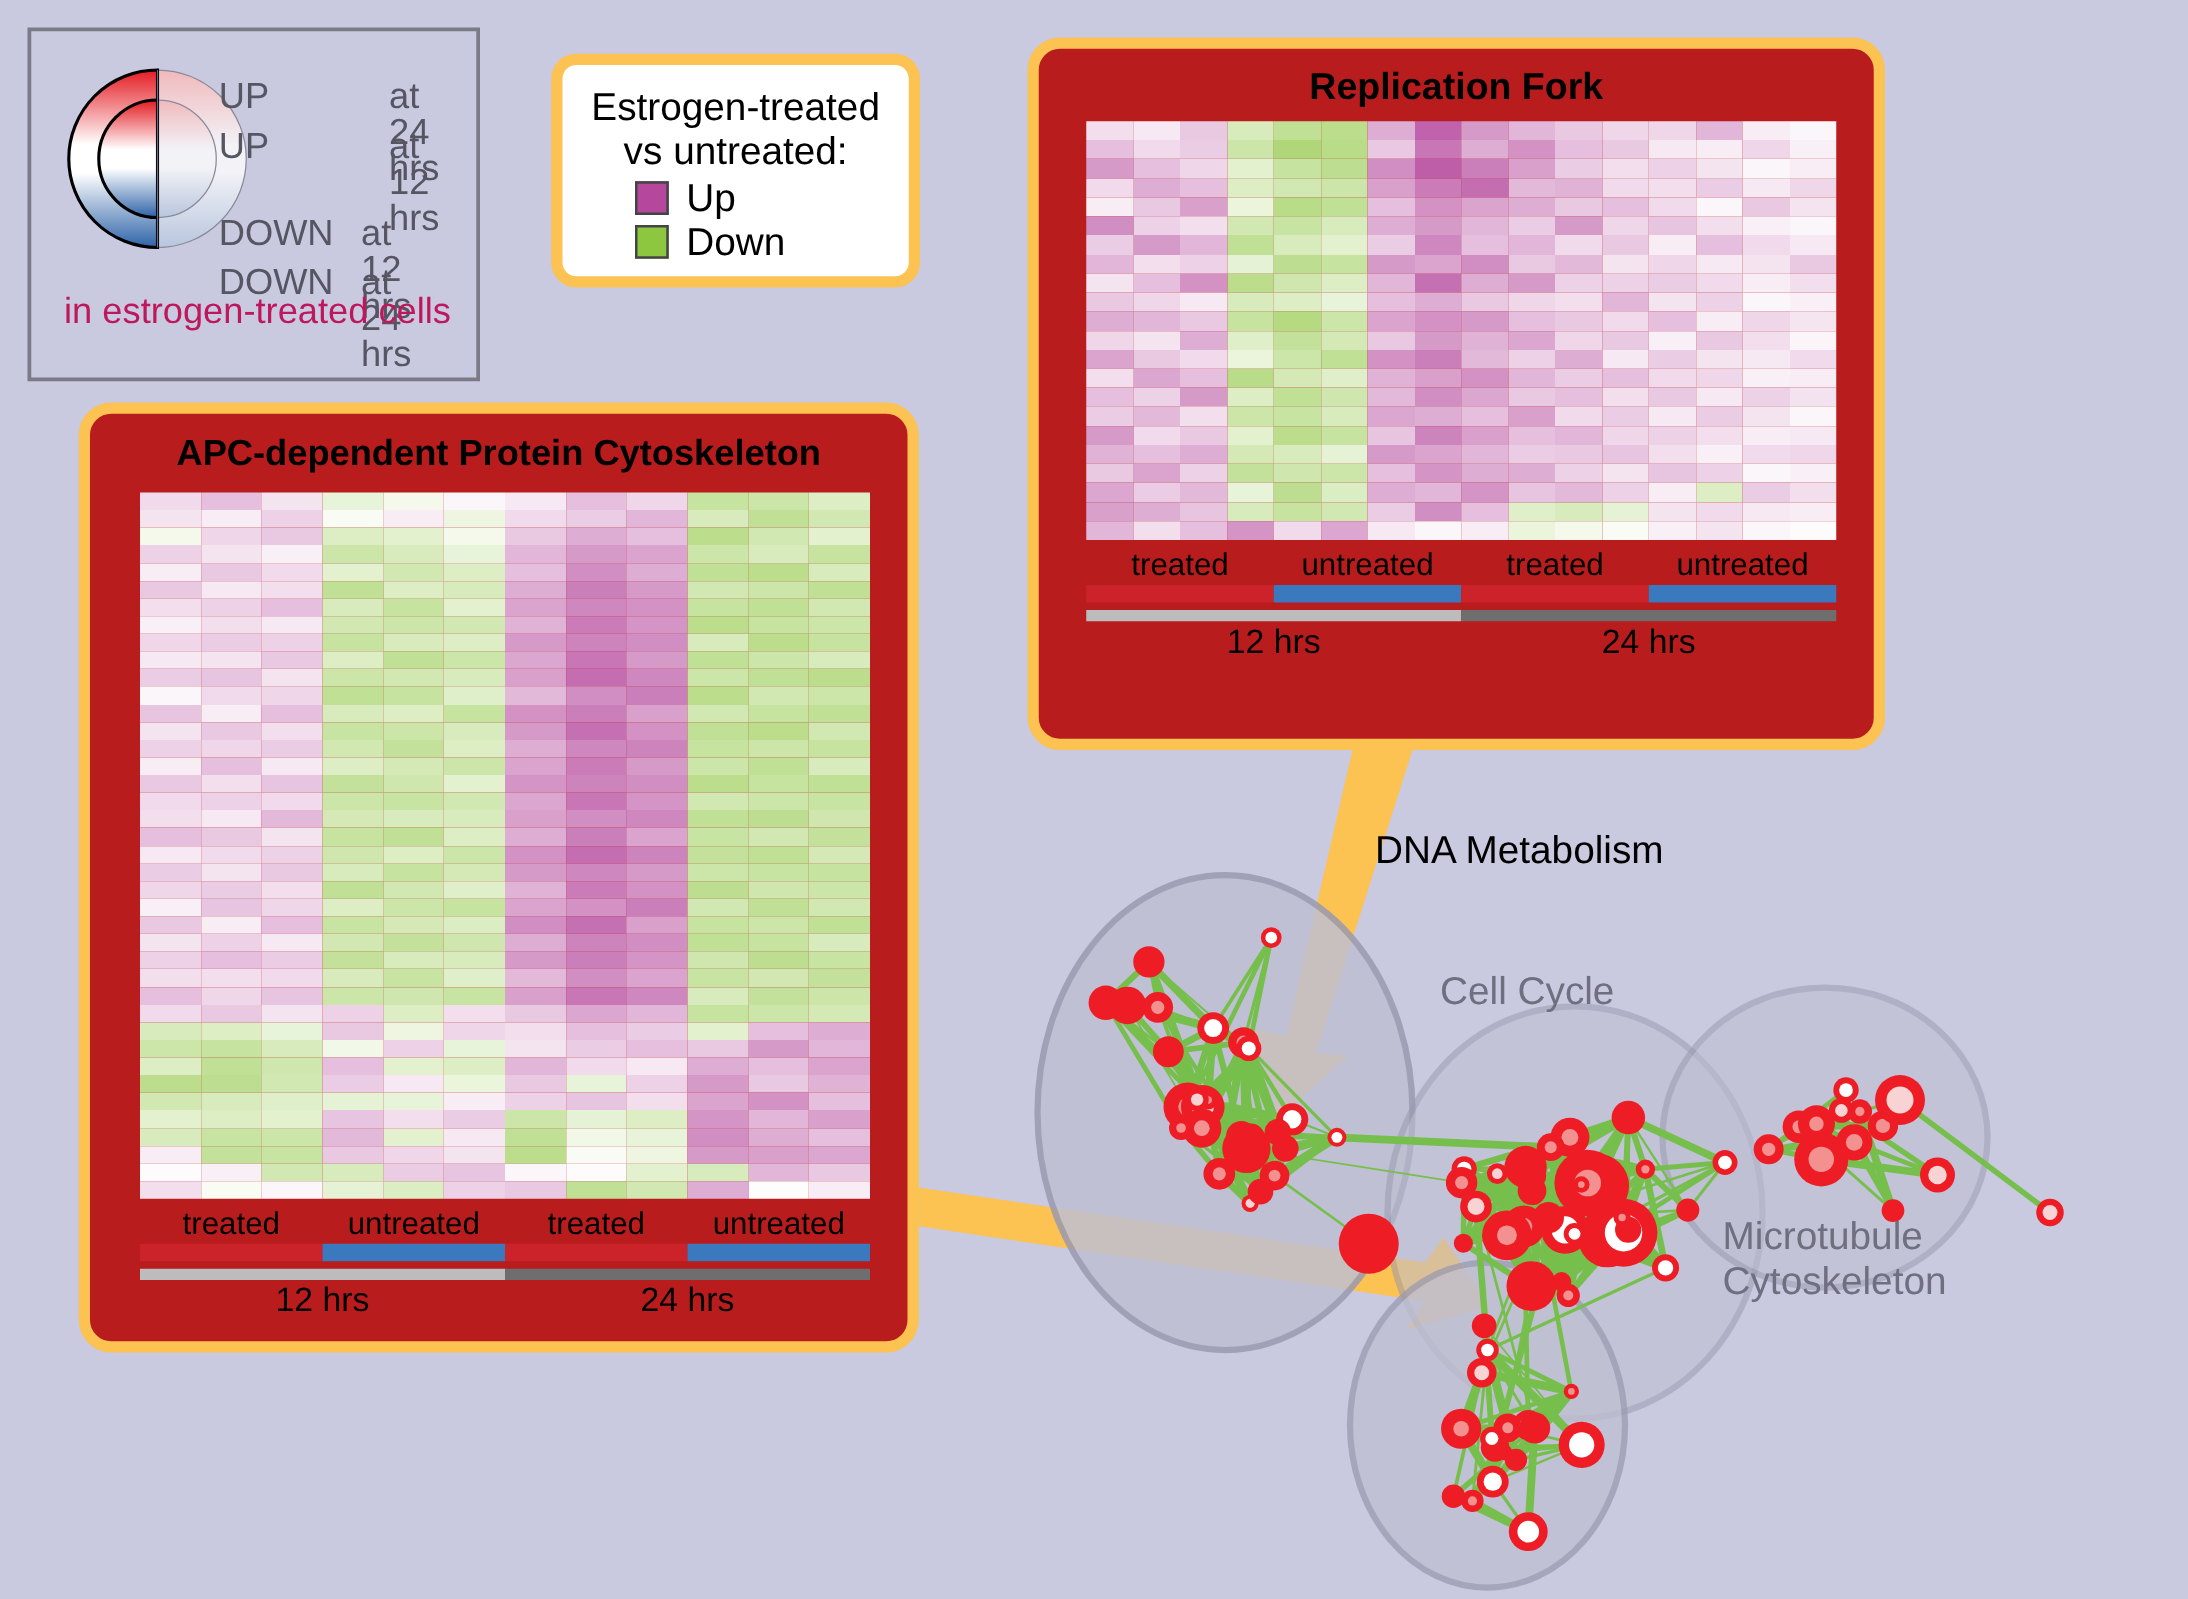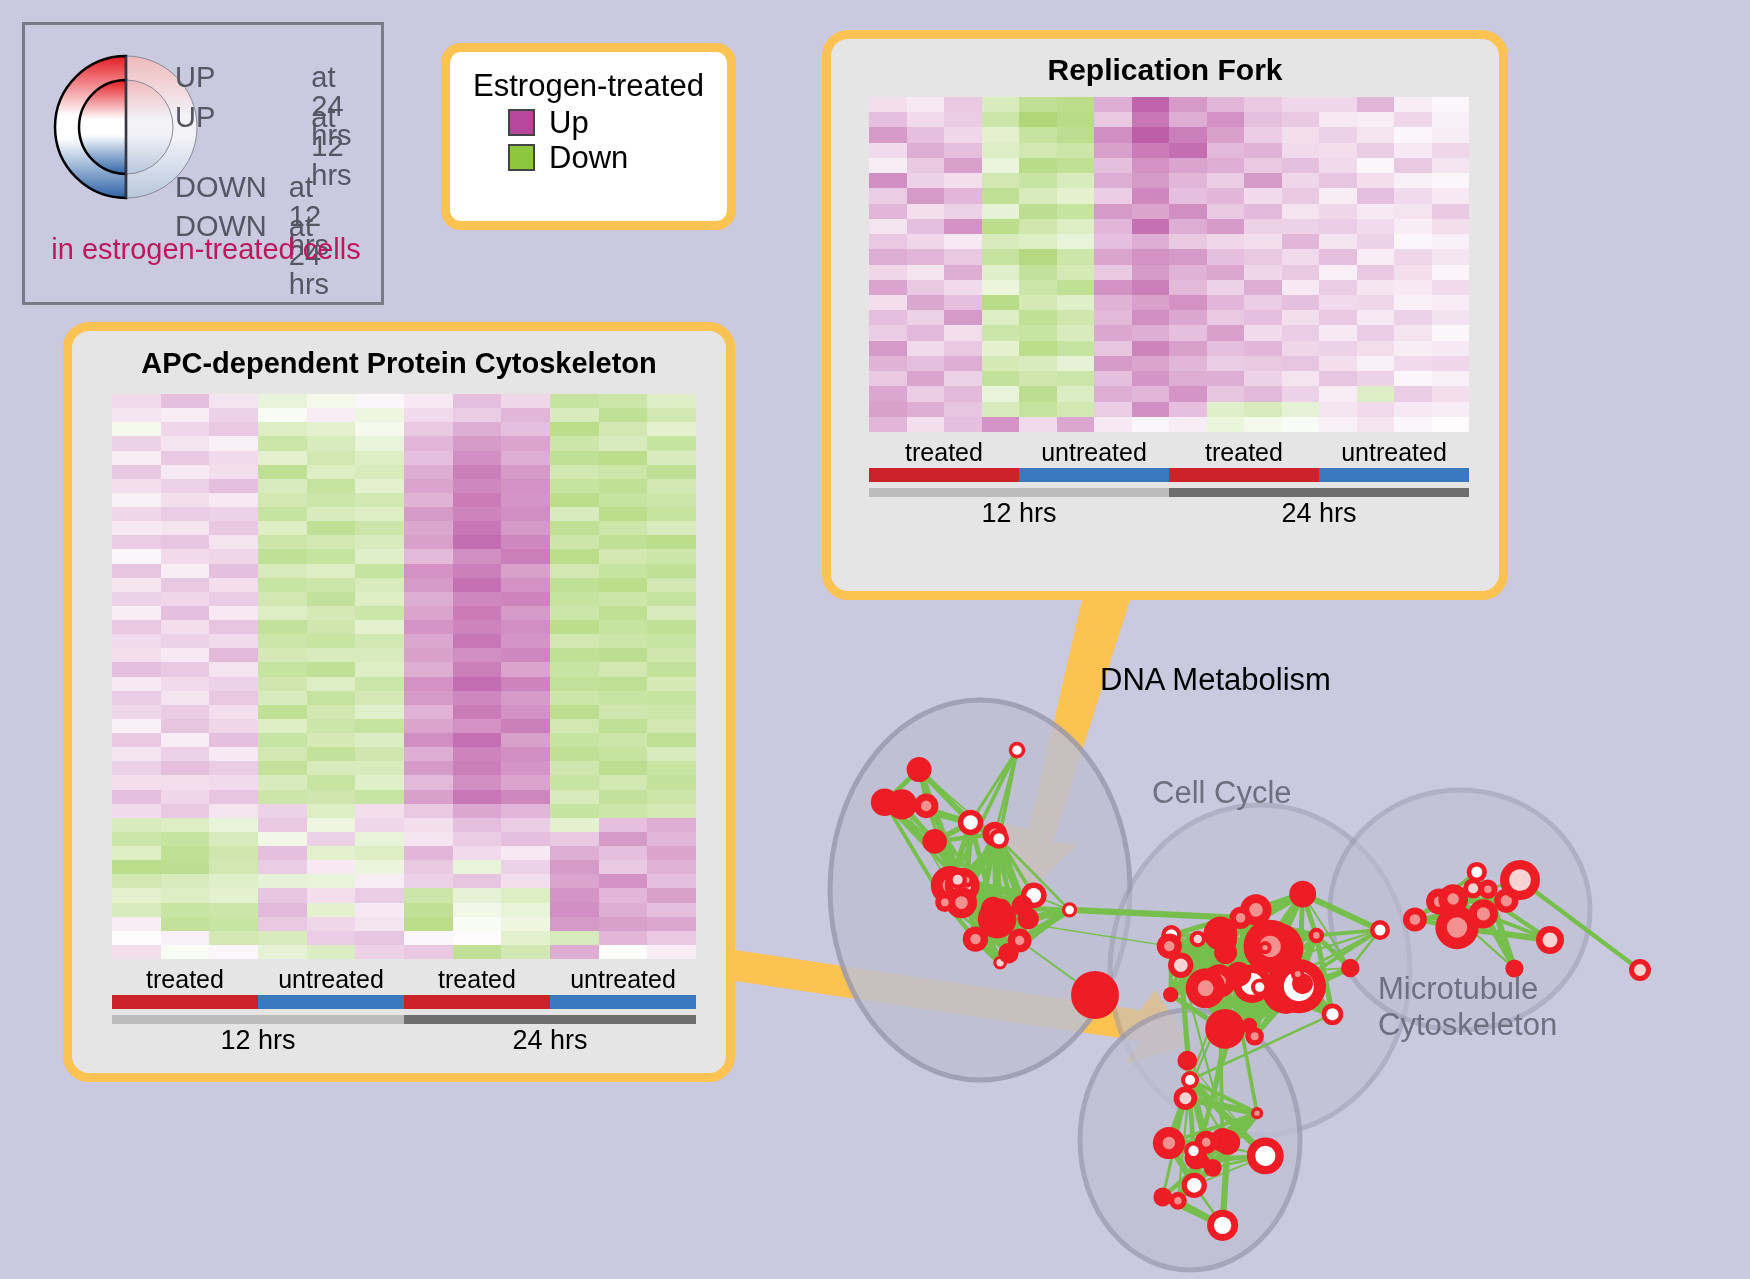--- a/index.html
+++ b/index.html
@@ -52,21 +52,21 @@
   }
   .est-row{
     display:flex;align-items:center;gap:14px;
     margin-left:58px;margin-top:4px;
   }
   .est-swatch{width:27px;height:27px;border:2px solid #444;box-sizing:border-box;}
   .est-label{font-size:31px;color:#000;line-height:1;}
 
   
   .hm-card{
-    background:#e5e5e5;
+    background:#b91c1c;
     border:9px solid #fcc252;
     border-radius:26px;
     box-sizing:border-box;
   }
   #rep-card{left:822px;top:30px;width:686px;height:570px;}
   #apc-card{left:63px;top:322px;width:672px;height:760px;}
   .hm-title{
     text-align:center;color:#000;font-weight:bold;
     font-size:30px;margin-top:14px;
   }
@@ -143,20 +143,21 @@
   </div>
 
   <div class="abs" id="updown-caption">
     <div>in estrogen-treated cells</div>
   </div>
 </div>
 
 <div class="abs" id="estrogen-card">
   <div id="estrogen-title">
     <div>Estrogen-treated</div>
+    <div>vs untreated:</div>
   </div>
   <div class="est-row">
     <span class="est-swatch" id="sw-up" style="background: rgb(181, 72, 157);"></span>
     <span class="est-label">Up</span>
   </div>
   <div class="est-row">
     <span class="est-swatch" id="sw-down" style="background: rgb(141, 198, 63);"></span>
     <span class="est-label">Down</span>
   </div>
 </div>

